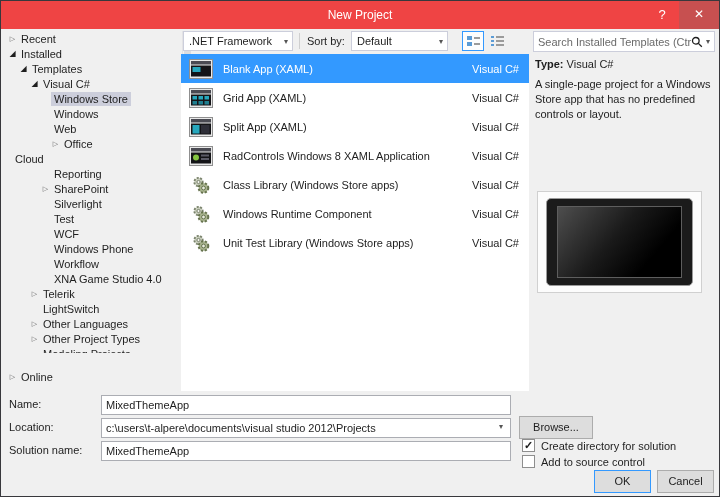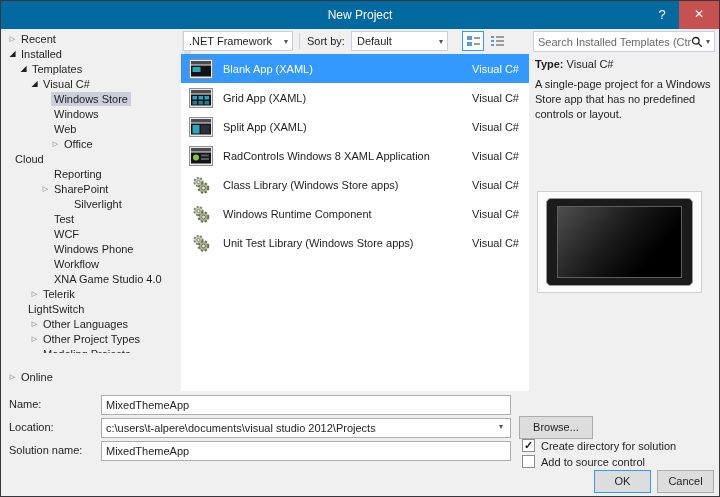--- a/index.html
+++ b/index.html
@@ -2,21 +2,21 @@
 <html><head>
 <meta charset="utf-8">
 <style>
   * { margin:0; padding:0; box-sizing:border-box; }
   html,body { width:720px; height:497px; overflow:hidden; background:#F0F0F0;
               font-family:"Liberation Sans", sans-serif; }
   .window { position:relative; width:720px; height:497px; background:#F0F0F0;
             border:1px solid #38383C; overflow:hidden; }
 
   
-  .titlebar { position:absolute; top:0; left:0; right:0; height:28px; background:#0369a1; }
+  .titlebar { position:absolute; top:0; left:0; right:0; height:28px; background:#ef4444; }
   .title    { display:block; text-align:center; line-height:28px; color:#FFF; font-size:12px; }
   .btn-help { position:absolute; top:0; right:40px; width:34px; height:28px; color:#FFF;
               font-size:13px; text-align:center; line-height:28px; cursor:default; }
   .btn-close{ position:absolute; top:0; right:0; width:40px; height:28px; background:#C75050;
               color:#FFF; font-size:12px; text-align:center; line-height:27px; }
 
   
   .left-pane { position:absolute; top:28px; left:0; width:191px; height:362px; }
   .tree      { position:absolute; top:2px; left:0; right:10px; height:322px; overflow:hidden; }
   .tree-row  { height:15px; display:flex; align-items:center; font-size:11px; color:#1E1E1E;
@@ -139,21 +139,21 @@
           <span class="tree-label">Cloud</span>
         </div>
         <div class="tree-row" style="padding-left: 39px;">
           <span class="expander none"></span>
           <span class="tree-label">Reporting</span>
         </div>
         <div class="tree-row" style="padding-left: 39px;">
           <span class="expander collapsed">▷</span>
           <span class="tree-label">SharePoint</span>
         </div>
-        <div class="tree-row" style="padding-left: 59px;">
+        <div class="tree-row" style="padding-left: 39px;">
           <span class="expander none"></span>
           <span class="tree-label">Silverlight</span>
         </div>
         <div class="tree-row" style="padding-left: 39px;">
           <span class="expander none"></span>
           <span class="tree-label">Test</span>
         </div>
         <div class="tree-row" style="padding-left: 39px;">
           <span class="expander none"></span>
           <span class="tree-label">WCF</span>
@@ -167,21 +167,21 @@
           <span class="tree-label">Workflow</span>
         </div>
         <div class="tree-row" style="padding-left: 39px;">
           <span class="expander none"></span>
           <span class="tree-label">XNA Game Studio 4.0</span>
         </div>
         <div class="tree-row" style="padding-left: 28px;">
           <span class="expander collapsed">▷</span>
           <span class="tree-label">Telerik</span>
         </div>
-        <div class="tree-row" style="padding-left: 13px;">
+        <div class="tree-row" style="padding-left: 28px;">
           <span class="expander none"></span>
           <span class="tree-label">LightSwitch</span>
         </div>
         <div class="tree-row" style="padding-left: 28px;">
           <span class="expander collapsed">▷</span>
           <span class="tree-label">Other Languages</span>
         </div>
         <div class="tree-row" style="padding-left: 28px;">
           <span class="expander collapsed">▷</span>
           <span class="tree-label">Other Project Types</span>

